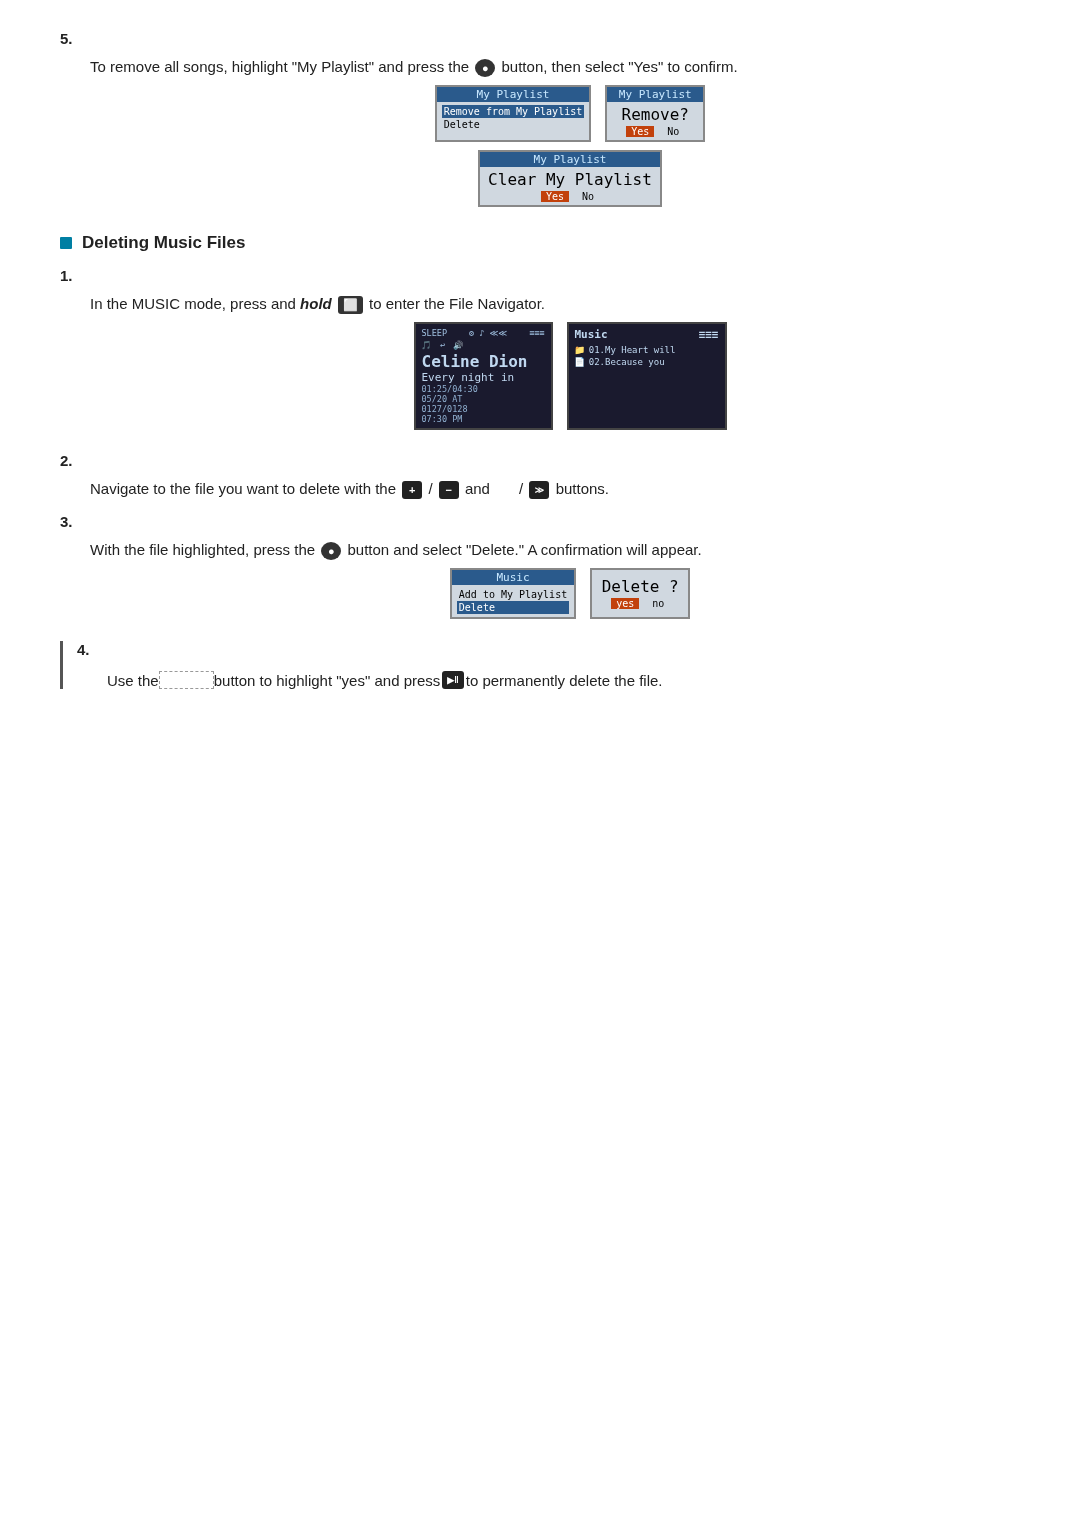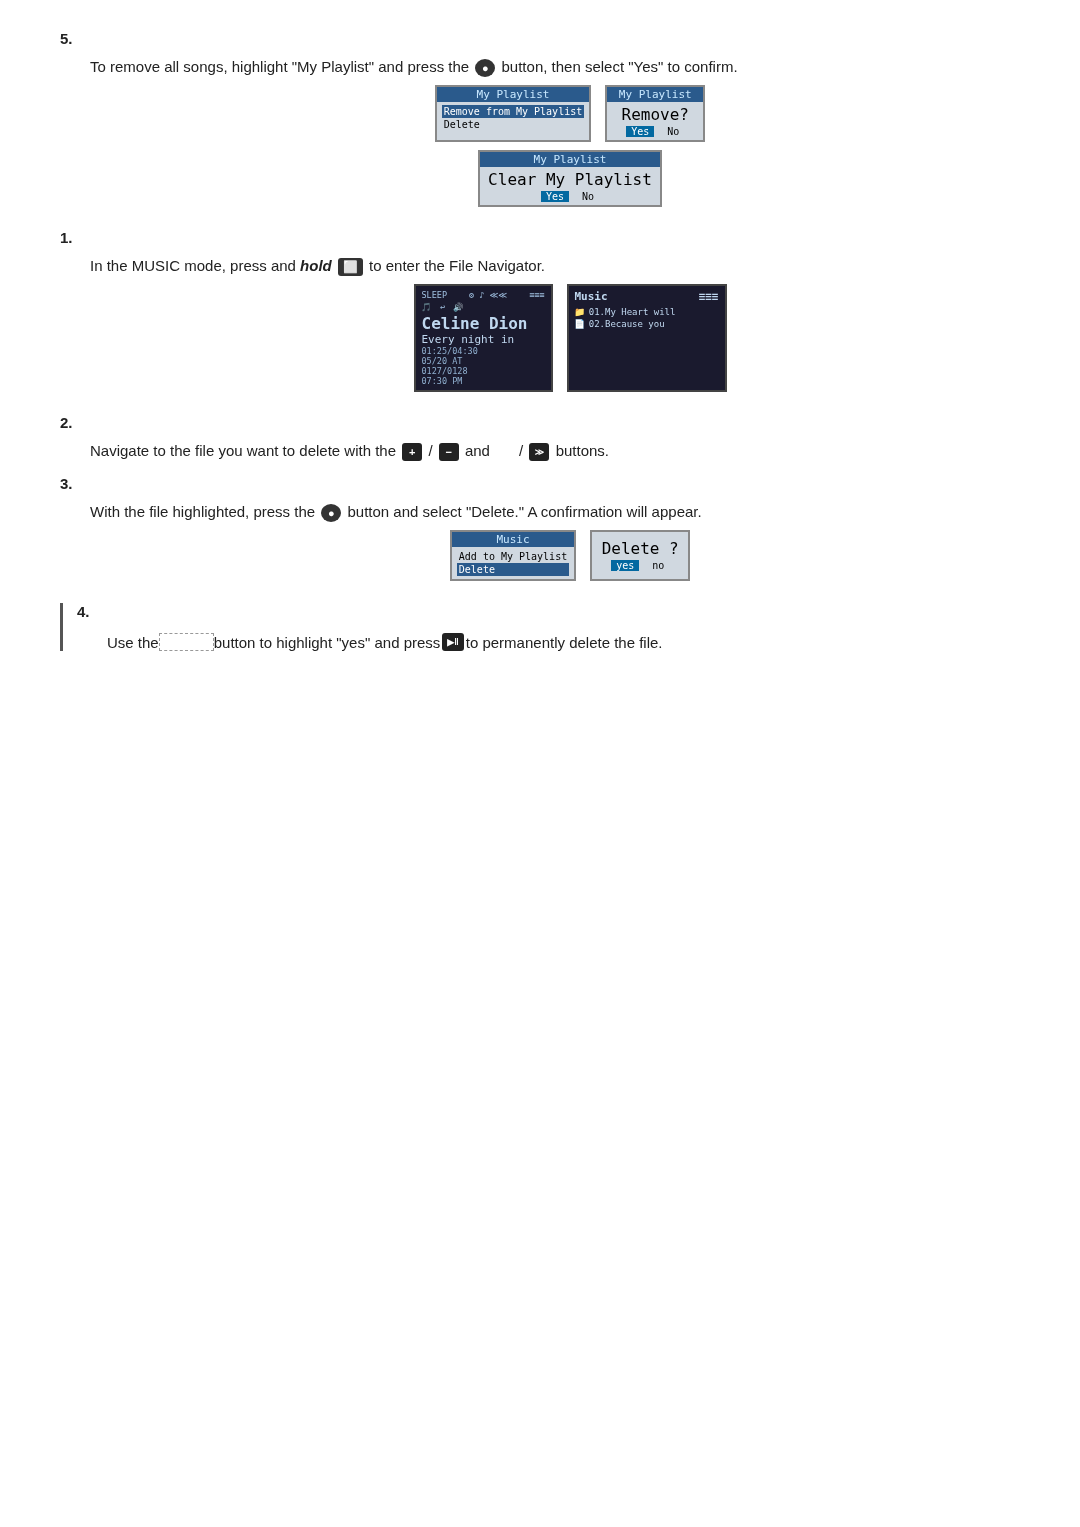--- a/index.html
+++ b/index.html
@@ -207,21 +207,21 @@
       margin: 2px 0;
       text-align: center;
     }
     .conf-yes-no {
       display: flex;
       justify-content: center;
       gap: 8px;
       margin-top: 2px;
     }
     .conf-yes {
-      background: #0369a1;
+      background: #c2410c;
       color: #fff;
       padding: 0 5px;
       font-size: 10px;
     }
     .conf-no {
       font-size: 10px;
       padding: 0 5px;
     }
 
     .screens-center {
@@ -276,20 +276,24 @@
           <div class="conf-msg">Clear My Playlist</div>
           <div class="conf-yes-no">
             <span class="conf-yes">Yes</span>
             <span class="conf-no">No</span>
           </div>
         </div>
       </div>
     </div>
   </div>
 
+  <div class="section-heading">
+    <div class="section-bullet"></div>
+    <span class="section-title">Deleting Music Files</span>
+  </div>
 
   <div class="step">
     <div class="step-num">
       <strong>1.</strong>
     </div>
     <div class="step-content">
       <span>In the MUSIC mode, press and</span>
       <span class="italic bold">hold</span>
       
       <span class="btn-icon" style="font-size:12px;">⬜</span>

